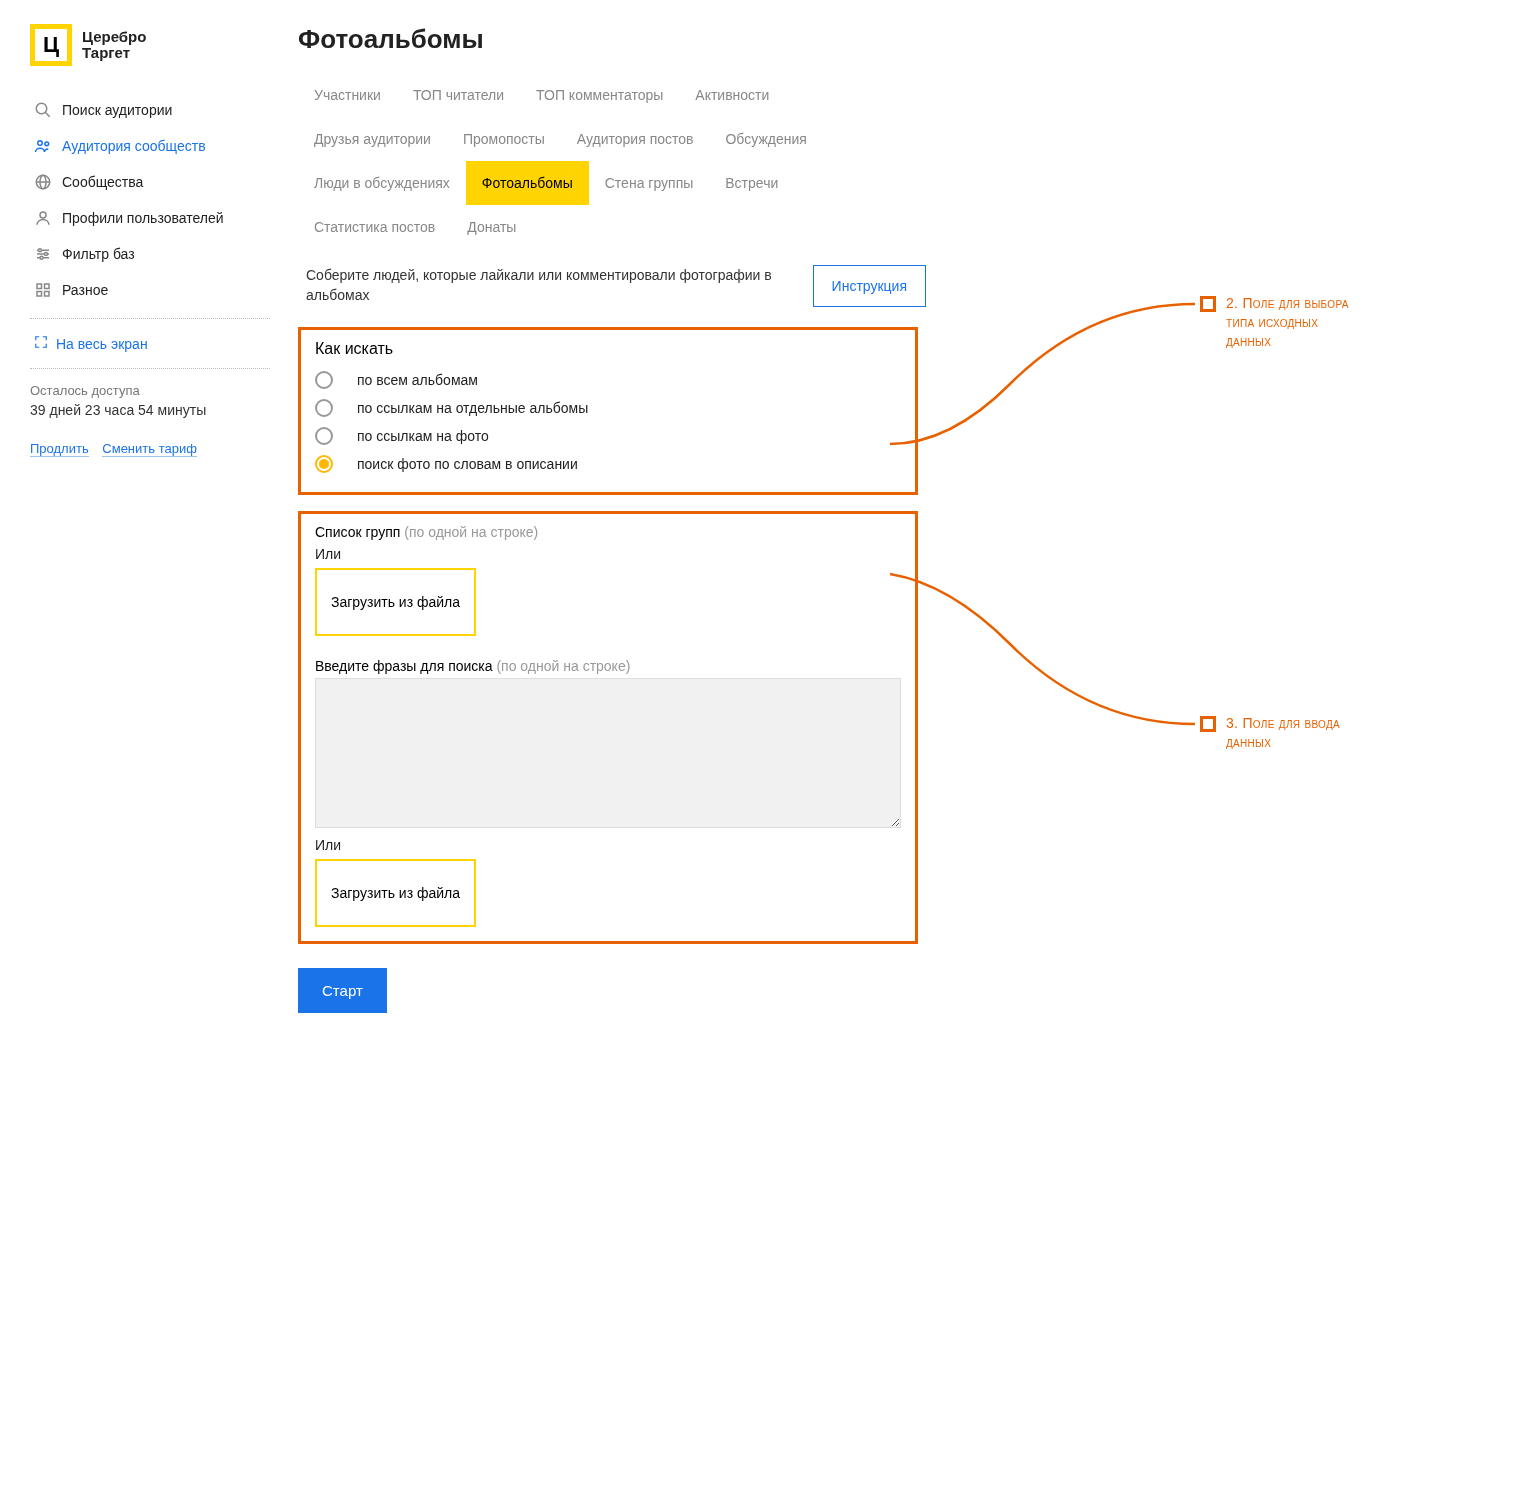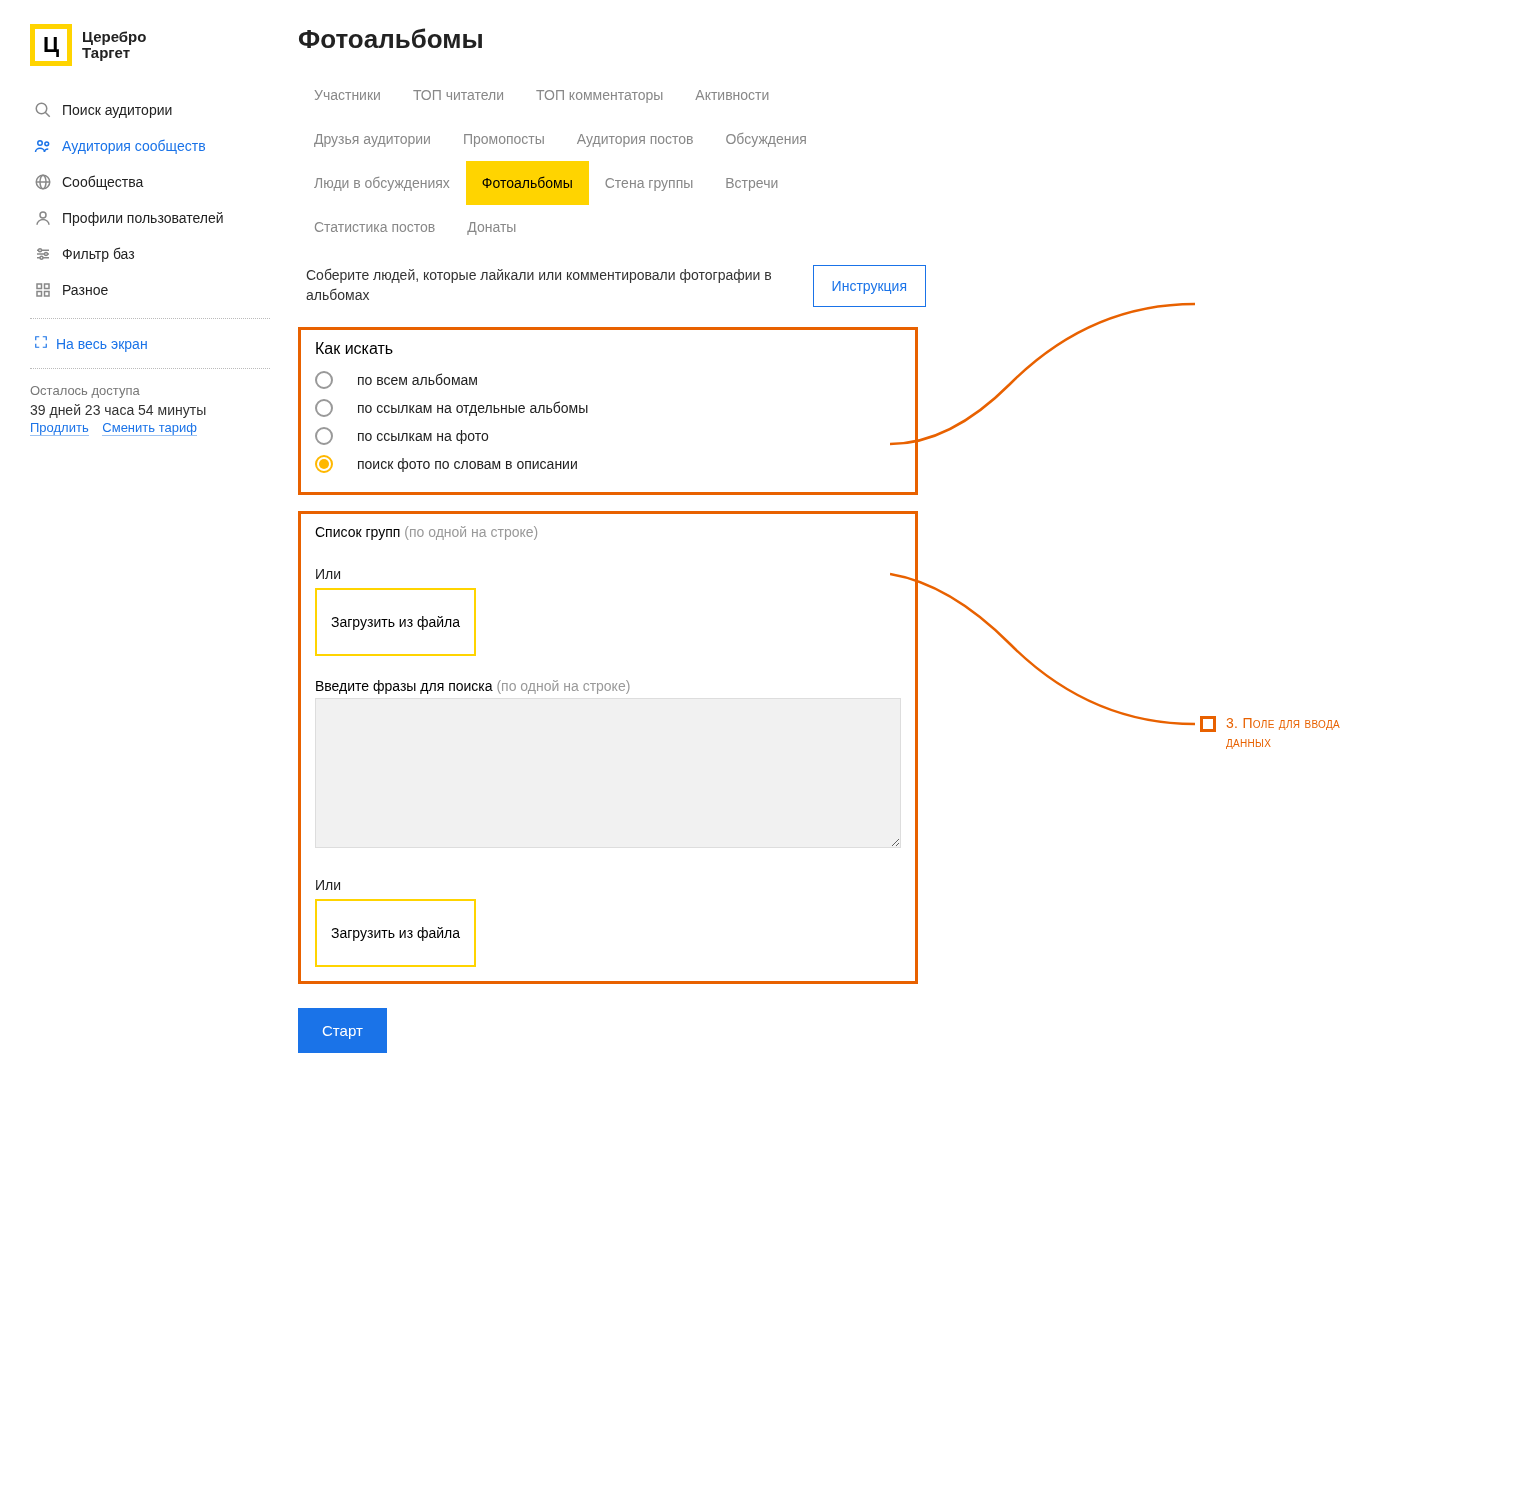--- a/index.html
+++ b/index.html
@@ -22,21 +22,21 @@
   }
   .logo-text { line-height: 1.1; font-weight: 700; font-size: 15px; }
   .nav { list-style: none; }
   .nav li { display: flex; align-items: center; gap: 10px; padding: 9px 4px; color: #222; cursor: pointer; }
   .nav li.active { color: #1a73e8; }
   .nav .nav-icon { width: 18px; height: 18px; flex: 0 0 18px; display:flex; align-items:center; justify-content:center; }
   .divider { border-top: 1px dotted #bbb; margin: 10px 0; }
   .fullscreen-row { display:flex; gap:8px; align-items:center; padding: 6px 4px; color:#1a73e8; cursor:pointer; }
   .access-block { margin-top: 14px; color:#777; font-size: 13px;}
   .access-block .remaining { color:#333; margin-top:4px; font-size: 14px;}
-  .access-links { margin-top: 2px; }
+  .access-links { margin-top: 23px; }
   .access-links a { color:#1a73e8; text-decoration:none; border-bottom:1px solid #9cc2f2; margin-right:10px; cursor:pointer;}
   
   .main { flex: 1 1 auto; padding-left: 28px; position:relative; }
   .page-title { font-size: 26px; font-weight: 700; margin-bottom: 18px; }
   .tabs { display:flex; flex-wrap: wrap; gap: 0; margin-bottom: 10px; max-width: 620px;}
   .tab { padding: 14px 16px; color:#888; font-size: 14px; cursor:pointer; white-space:nowrap;}
   .tab.active { background:#ffd400; color:#000; font-weight:500; }
   .desc-row { display:flex; align-items:center; gap: 30px; margin: 16px 0 20px 8px; max-width: 620px;}
   .desc-text { flex:1; color:#333; line-height:1.4; }
   .instr-btn { border:1px solid #1a73e8; color:#1a73e8; background:#fff; padding: 12px 18px; font-size:14px; cursor:pointer; }
@@ -48,21 +48,21 @@
   .radio { width:18px; height:18px; border:2px solid #999; border-radius:50%; display:flex; align-items:center; justify-content:center; flex:0 0 18px;}
   .radio.selected { border-color:#ffb800; }
   .radio.selected::after { content:""; width:10px; height:10px; background:#ffb800; border-radius:50%; display:block;}
   .field-label { font-size:14px; color:#000; margin-bottom:4px; }
   .field-label .hint { color:#999; }
   textarea.input-area {
     width:100%; height:150px; background:#f1f1f1; border:1px solid #ddd;
     padding:10px; font-family:inherit; font-size:14px; resize:vertical; color:#333;
   }
   textarea.input-area::placeholder { color:#999; }
-  .or-label { margin: 26px 0 6px 0; font-size:14px;}
+  .or-label { margin: 6px 0 6px 0; font-size:14px;}
   .file-btn { border:2px solid #ffd400; background:#fff; padding:24px 14px; font-size:14px; cursor:pointer; display:inline-block;}
   .field-group + .field-group { margin-top: 22px; }
   .start-btn { margin-top: 24px; background:#1a73e8; color:#fff; border:none; padding:14px 24px; font-size:15px; cursor:pointer; }
   
   .annot { position:absolute; display:flex; align-items:flex-start; gap:10px; }
   .annot .sq { width:16px; height:16px; border:3px solid #e86100; background:#fff; flex:0 0 16px; margin-top:2px;}
   .annot .txt { color:#e86100; font-size:14px; line-height:1.35; font-variant: small-caps; letter-spacing:0.3px; width: 140px;}
   .annot-2 { top: 270px; left: 930px; }
   .annot-3 { top: 690px; left: 930px; }
   .connector { position:absolute; pointer-events:none; }
@@ -239,20 +239,24 @@
         <button class="file-btn">Загрузить из файла</button>
       </div>
     </div>
 
     <button class="start-btn">Старт</button>
 
     
     <svg class="connector" style="top:270px; left:620px;" width="310" height="170">
       <path d="M305 10 Q 200 10 120 90 Q 60 150 0 150" stroke="#e86100" stroke-width="2.5" fill="none"></path>
     </svg>
+    <div class="annot annot-2">
+      <div class="sq"></div>
+      <div class="txt">2. Поле для выбора типа исходных данных</div>
+    </div>
 
     <svg class="connector" style="top:520px; left:620px;" width="310" height="190">
       <path d="M305 180 Q 200 180 120 100 Q 60 40 0 30" stroke="#e86100" stroke-width="2.5" fill="none"></path>
     </svg>
     <div class="annot annot-3">
       <div class="sq"></div>
       <div class="txt">3. Поле для ввода данных</div>
     </div>
   </main>
 </div>

